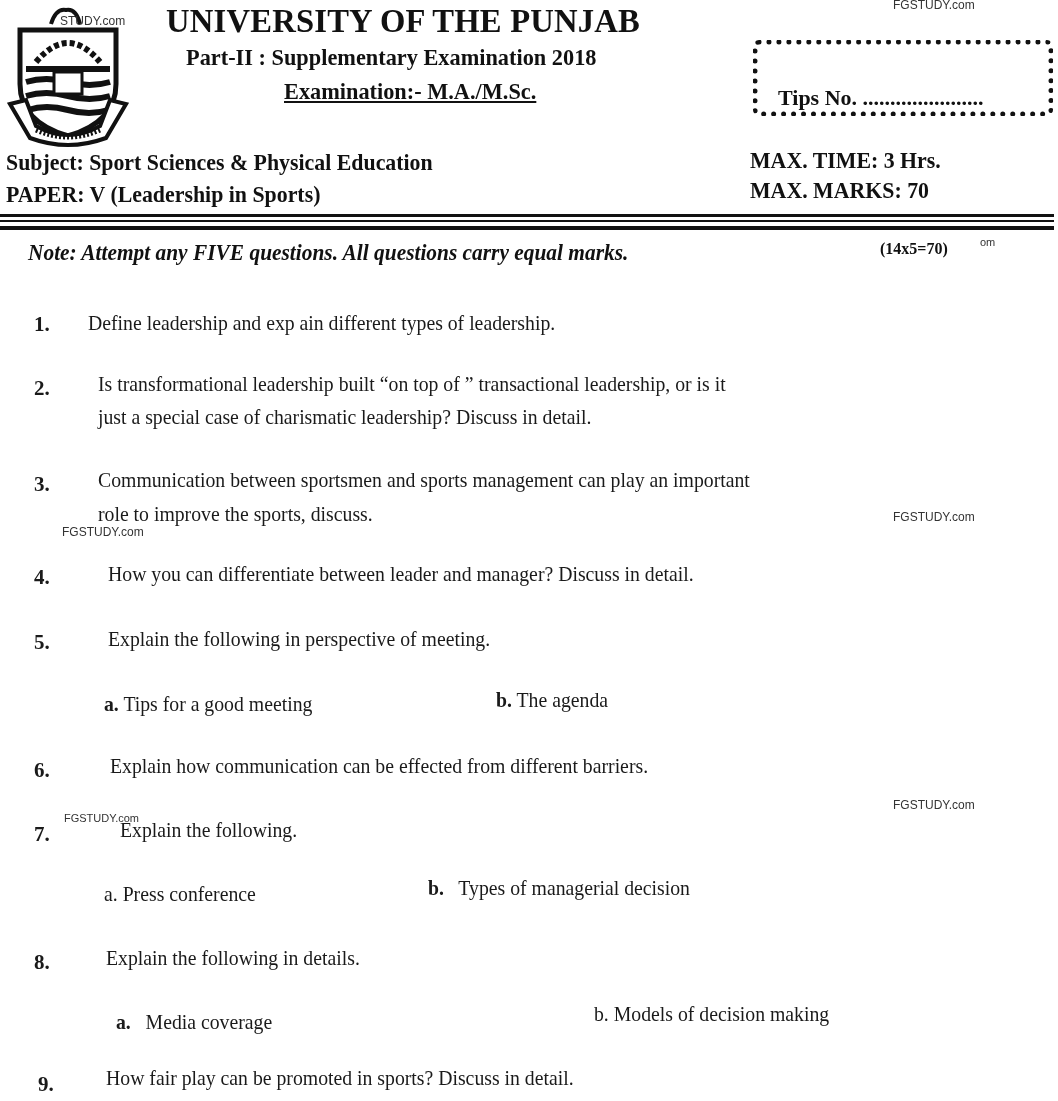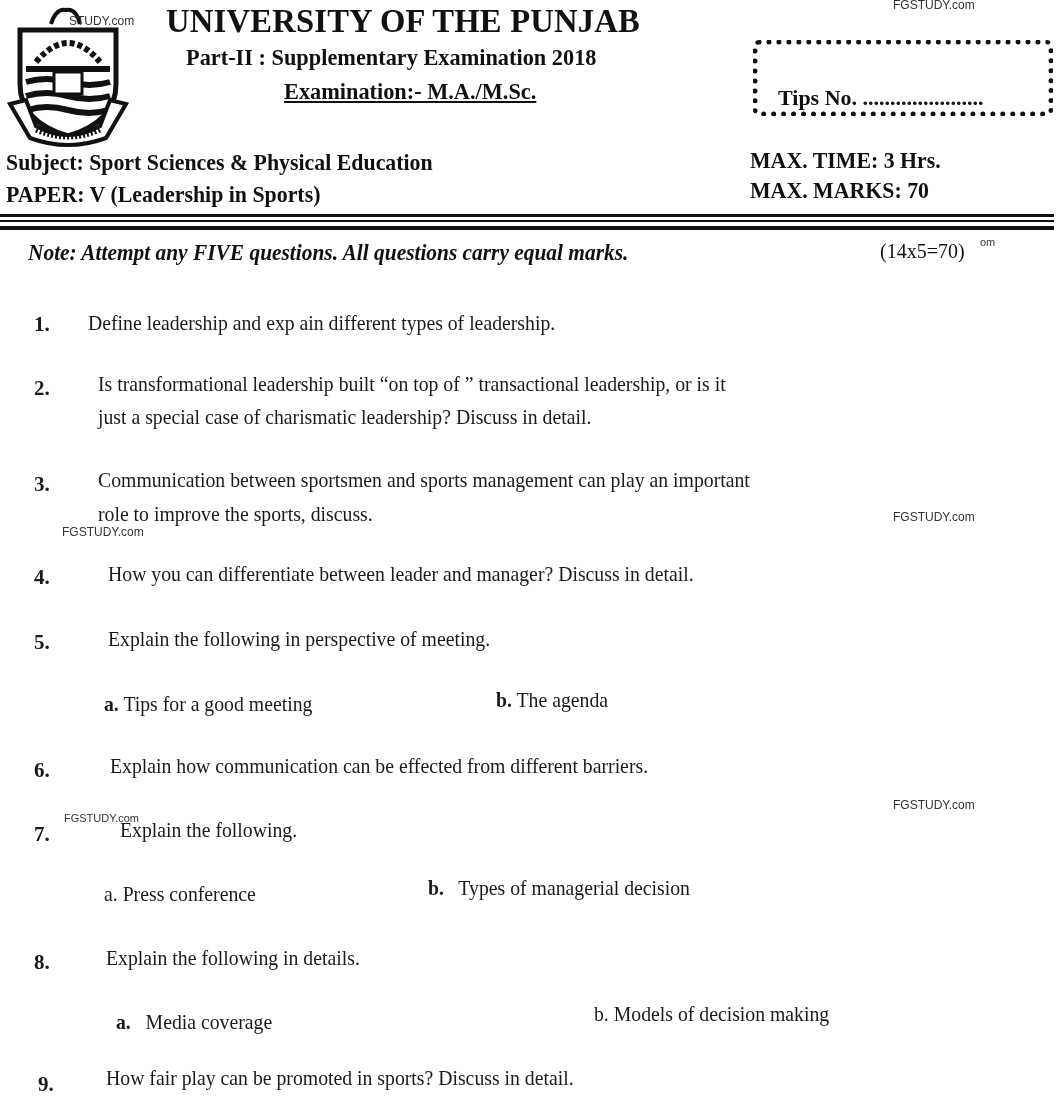--- a/index.html
+++ b/index.html
@@ -7,42 +7,42 @@
     .abs { position: absolute; }
     .wm { font-family: "Liberation Sans", sans-serif; font-size: 12px; color: #333; white-space: nowrap; }
     .title { left: 166px; top: 2px; font-size: 34px; font-weight: bold; letter-spacing: 0.2px; white-space: nowrap; transform: scaleX(0.96); transform-origin: left top; }
     .sub1 { left: 186px; top: 44px; font-size: 24px; font-weight: bold; white-space: nowrap; transform: scaleX(0.93); transform-origin: left top; }
     .sub2 { left: 284px; top: 78px; font-size: 24px; font-weight: bold; white-space: nowrap; text-decoration: underline; transform: scaleX(0.93); transform-origin: left top; }
     .rollbox { left: 753px; top: 40px; width: 300px; height: 76px; border: 5px dotted #111; border-radius: 6px; box-sizing: border-box; }
     .roll { left: 20px; top: 40px; font-size: 22px; font-weight: bold; white-space: nowrap; }
     .hdrline { font-size: 23px; font-weight: bold; white-space: nowrap; transform: scaleX(0.95); transform-origin: left top; }
     .rule { left: 0; width: 1054px; background: #111; }
     .note { left: 28px; top: 240px; font-size: 23px; font-weight: bold; font-style: italic; white-space: nowrap; transform: scaleX(0.93); transform-origin: left top; }
-    .marks { left: 880px; top: 240px; font-size: 20px; white-space: nowrap; }
+    .marks { left: 880px; top: 240px; font-size: 16px; white-space: nowrap; font-weight: bold; }
     .q { font-size: 21px; color: #1a1a1a; white-space: nowrap; transform: scaleX(0.94); transform-origin: left top; }
     .qnum { font-size: 21px; font-weight: bold; color: #1a1a1a; }
     .logo { left: 6px; top: 4px; width: 150px; height: 144px; }
   </style>
 </head>
 <body>
 
 <svg class="abs logo" viewBox="0 0 150 144">
   <path d="M45 20 Q50 4 60 6 Q70 4 74 20" fill="none" stroke="#111" stroke-width="4"></path>
   <path d="M14 26 L110 26 L110 80 Q110 118 62 132 Q14 118 14 80 Z" fill="#fff" stroke="#111" stroke-width="5"></path>
   <path d="M30 58 Q62 20 94 58" fill="none" stroke="#111" stroke-width="6" stroke-dasharray="5 3"></path>
   <rect x="20" y="62" width="84" height="6" fill="#111"></rect>
   <path d="M20 78 Q40 72 62 78 Q84 84 104 78" fill="none" stroke="#111" stroke-width="6"></path>
   <path d="M20 92 Q40 86 62 92 Q84 98 104 92" fill="none" stroke="#111" stroke-width="6"></path>
   <path d="M22 106 Q40 100 62 106 Q84 112 102 106" fill="none" stroke="#111" stroke-width="6"></path>
   <rect x="48" y="68" width="28" height="22" fill="#fff" stroke="#111" stroke-width="3"></rect>
   <path d="M4 100 L20 96 L30 122 Q62 140 94 122 L104 96 L120 100 L100 134 Q62 148 24 134 Z" fill="#fff" stroke="#111" stroke-width="4"></path>
   <path d="M30 126 Q62 140 94 126" fill="none" stroke="#111" stroke-width="5" stroke-dasharray="2 2"></path>
 </svg>
 
-<div class="abs wm" style="left:69px; top:14px;">STUDY.com</div>
+<div class="abs wm" style="left:60px; top:14px;">STUDY.com</div>
 <div class="abs wm" style="left:893px; top:-2px;">FGSTUDY.com</div>
 
 <div class="abs title">UNIVERSITY OF THE PUNJAB</div>
 <div class="abs sub1">Part-II : Supplementary Examination 2018</div>
 <div class="abs sub2">Examination:- M.A./M.Sc.</div>
 
 <div class="abs rollbox">
   <div class="abs roll">Tips No. ......................</div>
 </div>
 

